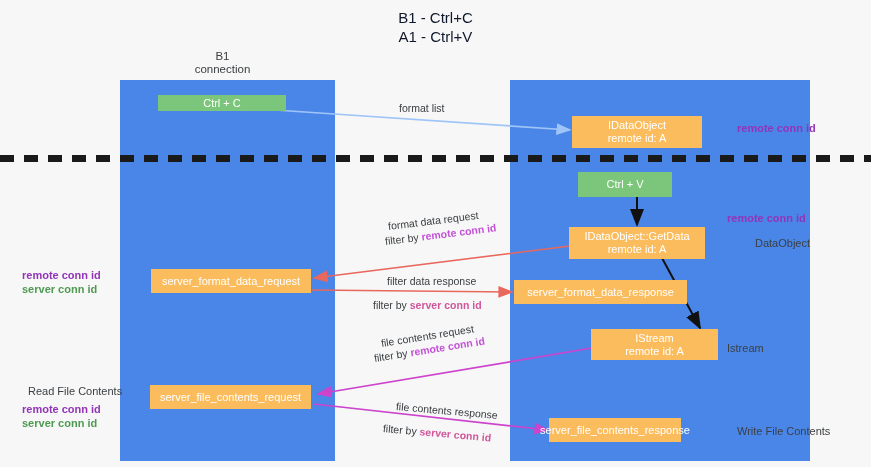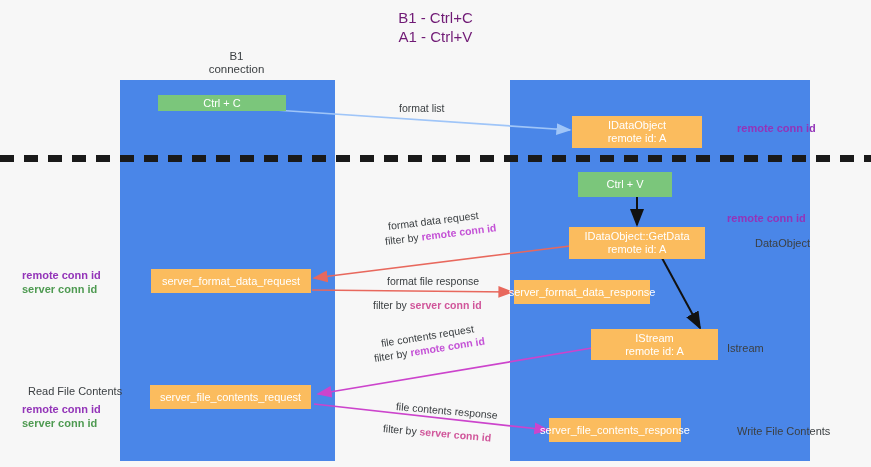--- a/index.html
+++ b/index.html
@@ -5,21 +5,21 @@
   html,body{margin:0;padding:0;background:#fff;}
   body{width:871px;height:467px;position:relative;overflow:hidden;
        font-family:"Liberation Sans","DejaVu Sans",sans-serif;
        background:#f7f7f7;}
   .canvas{position:absolute;inset:0;background:#f7f7f7;}
   .lane{position:absolute;background:#4a86e8;}
   .lane-b1{left:120px;top:80px;width:215px;height:381px;}
   .lane-a1{left:510px;top:80px;width:300px;height:381px;}
   .hdr{position:absolute;text-align:center;color:#3c4043;font-size:11.5px;line-height:13px;}
   .title{position:absolute;left:0;top:8px;width:871px;text-align:center;
-         color:#701a75;font-size:15px;line-height:19px;}
+         color:#0f172a;font-size:15px;line-height:19px;}
   .box{position:absolute;box-sizing:border-box;display:flex;
        align-items:center;justify-content:center;text-align:center;
        color:#fff;font-size:11px;line-height:13px;flex-direction:column;}
   .orange{background:#fbbc5e;}
   .green{background:#7bc67b;}
   .sidelbl{position:absolute;color:#3c4043;font-size:11px;line-height:14px;}
   .tag{position:absolute;font-size:11px;line-height:14px;font-weight:bold;}
   .tag-purple{color:#9334b8;}
   .tag-green{color:#4e9a51;}
   .alabel{position:absolute;font-size:10.5px;line-height:14px;color:#3c4043;white-space:nowrap;}
@@ -33,21 +33,21 @@
 </head>
 <body>
 
 <div class="canvas">
 
   <div class="title">
     <div>B1 - Ctrl+C</div>
     <div>A1 - Ctrl+V</div>
   </div>
 
-  <div class="hdr" style="left:159px;top:50px;width:155px;">
+  <div class="hdr" style="left:145px;top:50px;width:155px;">
     <div>B1</div>
     <div>connection</div>
   </div>
 
   <div class="lane lane-b1"></div>
   <div class="lane lane-a1"></div>
 
   <svg class="ov">
     <defs>
       <marker id="ah-blue" markerWidth="9" markerHeight="9" refX="8" refY="4.5" orient="auto">
@@ -89,21 +89,21 @@
 
   <div class="box orange" style="left:569px;top:227px;width:136px;height:32px;">
     <span>IDataObject::GetData</span>
     <span>remote id: A</span>
   </div>
 
   <div class="box orange" style="left:151px;top:269px;width:160px;height:24px;">
     <span>server_format_data_request</span>
   </div>
 
-  <div class="box orange" style="left:514px;top:280px;width:136px;height:24px;">
+  <div class="box orange" style="left:514px;top:280px;width:173px;height:24px;">
     <span>server_format_data_response</span>
   </div>
 
   <div class="box orange" style="left:591px;top:329px;width:127px;height:31px;">
     <span>IStream</span>
     <span>remote id: A</span>
   </div>
 
   <div class="box orange" style="left:150px;top:385px;width:161px;height:24px;">
     <span>server_file_contents_request</span>
@@ -124,21 +124,21 @@
   <div class="tag tag-purple" style="left:22px;top:268px;">remote conn id</div>
   <div class="tag tag-green" style="left:22px;top:282px;">server conn id</div>
   <div class="tag tag-purple" style="left:22px;top:402px;">remote conn id</div>
   <div class="tag tag-green" style="left:22px;top:416px;">server conn id</div>
 
   <div class="alabel" style="left:399px;top:101px;">format list</div>
 
   <div class="alabel" style="left:388px;top:219px;transform:rotate(-7deg);transform-origin:left center;">format data request</div>
   <div class="alabel" style="left:385px;top:234px;transform:rotate(-7deg);transform-origin:left center;"><span>filter by </span><b class="p-purple">remote conn id</b></div>
 
-  <div class="alabel" style="left:387px;top:274px;">format file response</div>
+  <div class="alabel" style="left:387px;top:274px;">filter data response</div>
   <div class="alabel" style="left:373px;top:298px;"><span>filter by </span><b class="p-pink">server conn id</b></div>
 
   <div class="alabel" style="left:381px;top:336px;transform:rotate(-9deg);transform-origin:left center;">file contents request</div>
   <div class="alabel" style="left:374px;top:351px;transform:rotate(-9deg);transform-origin:left center;"><span>filter by </span><b class="p-purple">remote conn id</b></div>
 
   <div class="alabel" style="left:396px;top:399px;transform:rotate(5deg);transform-origin:left center;">file contents response</div>
   <div class="alabel" style="left:383px;top:421px;transform:rotate(5deg);transform-origin:left center;"><span>filter by </span><b class="p-pink">server conn id</b></div>
 
 </div>
 

